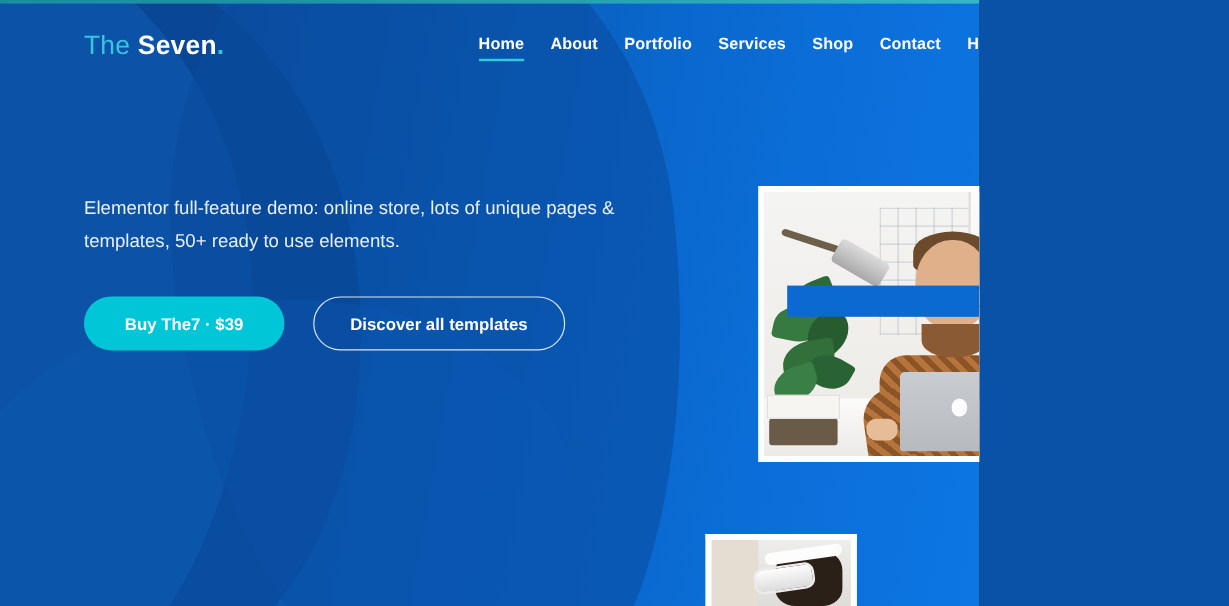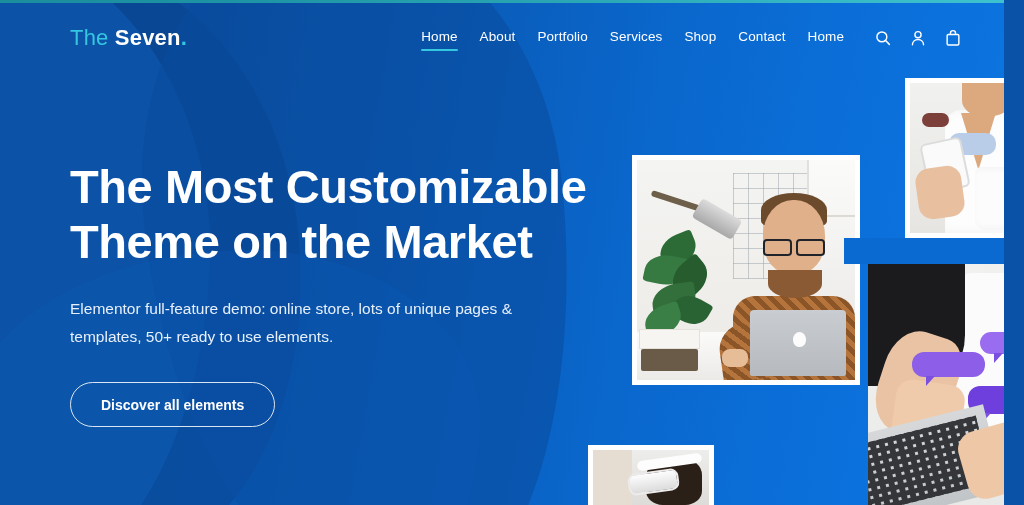--- a/index.html
+++ b/index.html
@@ -7,21 +7,21 @@
   html,body { width:1024px; height:505px; overflow:hidden; }
   body {
     font-family:"Liberation Sans", sans-serif;
     background:#0a52a8;
     position:relative;
   }
 
   
   #stage {
     position:relative;
-    width:1004px; height:505px;
+    width:816px; height:505px;
     overflow:hidden;
     background:#14532d;
   }
 
   
   .top-strip{
     position:absolute; left:0; top:0; width:1024px; height:3px;
     background:linear-gradient(90deg,#1b8e9e 0%,#1d93a4 22%,#2aa6b4 55%,#35b6c4 78%,#3fc2cf 100%);
     z-index:40;
   }
@@ -87,21 +87,21 @@
   .logo .lo-dot{ color:#35c6e0; font-weight:700; }
 
   .nav{
     margin-left:auto;
     display:flex; align-items:center; gap:0;
     padding-right:0;
   }
   .nav-item{
     position:relative;
     color:#ffffff;
-    font-size:13.5px; font-weight:400;
+    font-size:13.5px; font-weight:700;
     padding:4px 11px 8px 11px;
     text-decoration:none;
     white-space:nowrap;
     cursor:pointer;
     letter-spacing:.1px;
   }
   .nav-item.active::after{
     content:"";
     position:absolute; left:11px; right:11px; bottom:1px;
     height:2px; background:#35c6e0; border-radius:1px;
@@ -528,23 +528,20 @@
           <svg width="18" height="18" viewBox="0 0 24 24" fill="none" stroke="#ffffff" stroke-width="1.9" stroke-linejoin="round">
             <rect x="4.2" y="7.4" width="15.6" height="14" rx="1.6"></rect>
             <path d="M8.6 7.4V5.6a3.4 3.4 0 0 1 6.8 0v1.8"></path>
           </svg>
         </div>
       </div>
     </nav>
   </div>
 
   <div class="hero">
-    <h1>
-      <span>The Most Customizable</span><br>
-      <span>Theme on the Market</span>
-    </h1>
     <p>Elementor full-feature demo: online store, lots of unique pages &amp; templates, 50+ ready to use elements.</p>
     <div class="btn-row">
-      <a class="btn btn-ghost" href="#">Discover all elements</a>
+      <a class="btn btn-primary" href="#">Buy The7 · $39</a>
+      <a class="btn btn-ghost" href="#">Discover all templates</a>
     </div>
   </div>
 
 </div>
 
 </body></html>

